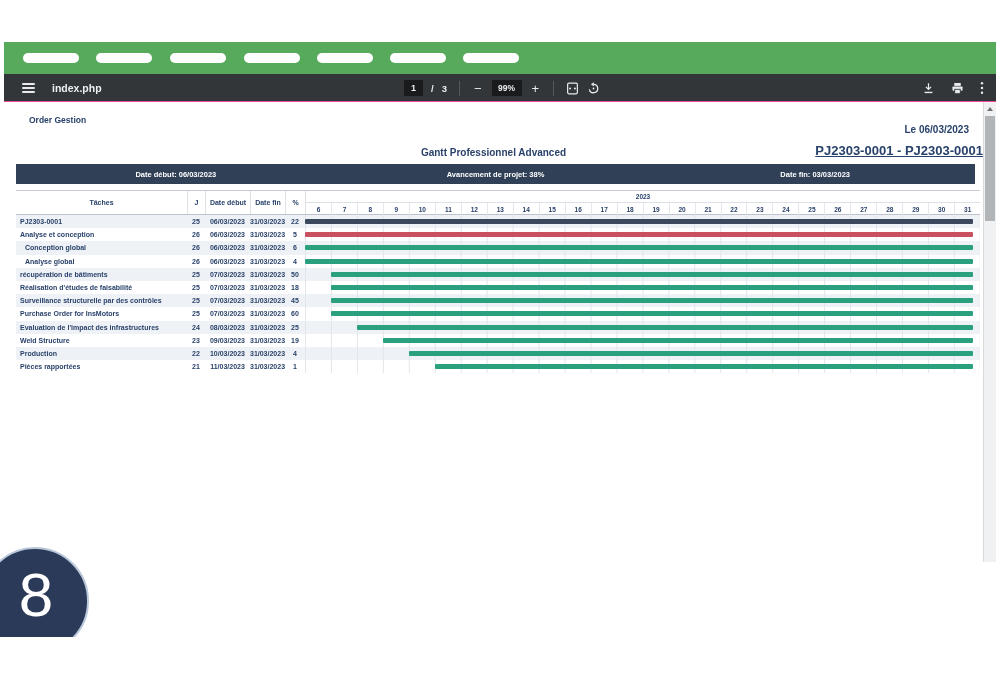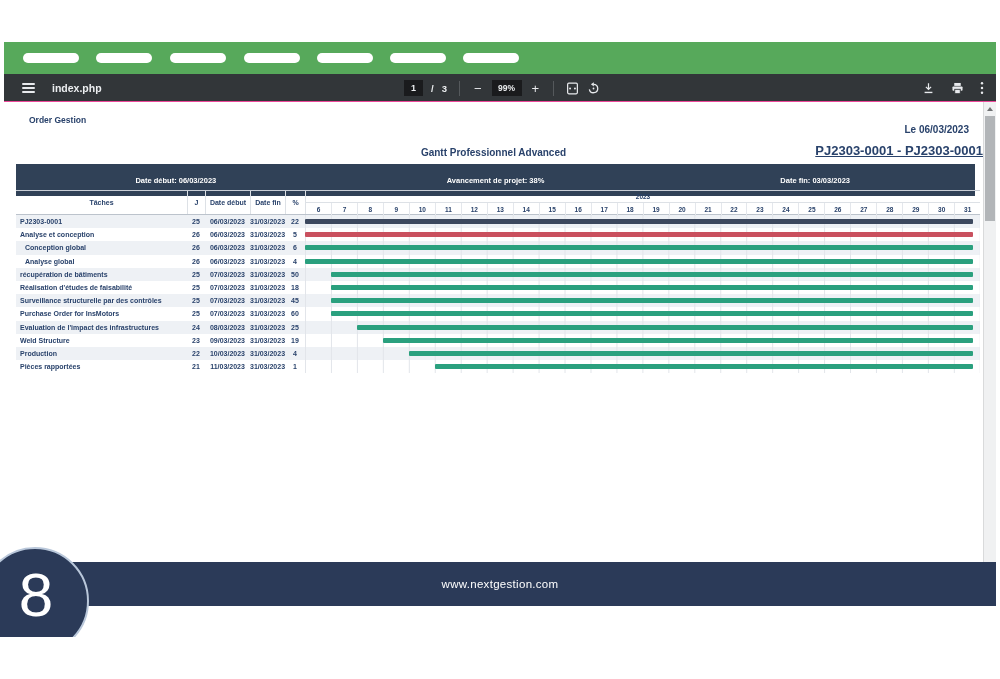--- a/index.html
+++ b/index.html
@@ -44,21 +44,21 @@
   .pdf-right { position:absolute; right:12px; top:0; height:28px; display:flex; align-items:center; gap:16px; }
 
   
   .viewer { position:relative; height:460px; background:#fff; }
   .page { position:absolute; left:0; top:0; right:13px; bottom:0; background:#fff; color:#29426b; }
   .doc-brand { position:absolute; left:25px; top:13px; font-size:8.5px; font-weight:bold; }
   .doc-date { position:absolute; right:14px; top:22px; font-size:10px; font-weight:bold; }
   .doc-title { position:absolute; left:0; right:0; top:25px; text-align:center; font-size:10px; font-weight:bold;margin-top:20px; }
   .doc-subtitle { position:absolute; left:0; right:0; top:41px; text-align:right; font-size:13px; font-weight:bold;text-decoration:underline; }
 
-  .summary-bar { position:absolute; left:12px; right:8px; top:62px; height:32px; background:#304157;
+  .summary-bar { position:absolute; left:12px; right:8px; top:62px; height:20px; background:#304157;
                  display:flex; align-items:center; color:#fff; font-size:7.5px; font-weight:bold; }
   .summary-bar > div { flex:1; text-align:center; }
 
   .gantt-table { position:absolute; left:12px; right:3px; top:88px; }
   .thead { display:flex; height:25px; border-top:1px solid #c9ced6; border-bottom:1px solid #bcc3cc;
            font-weight:bold; font-size:7px; }
   .hc { display:flex; align-items:center; justify-content:center; border-left:1px solid #dde1e6; }
   .hc:first-child { border-left:none; }
   .w-name { width:171px; } .w-j { width:18px; } .w-start { width:45px; } .w-end { width:35px; } .w-pct { width:20px; }
   .gantt-head { flex:1; border-left:1px solid #dde1e6; display:flex; flex-direction:column; }
@@ -349,22 +349,19 @@
       </div>
 
       <div class="scrollbar">
         <div class="scroll-up">
           <div class="tri-up"></div>
         </div>
         <div class="scroll-thumb"></div>
       </div>
     </div>
 
-    <div class="footer">
-      <span>www.nextgestion.com</span>
-    </div>
   </div>
 
   <div class="badge-wrap">
     <div class="badge-circle"></div>
     <div class="badge-num">8</div>
   </div>
 </div>
 
 </body></html>

